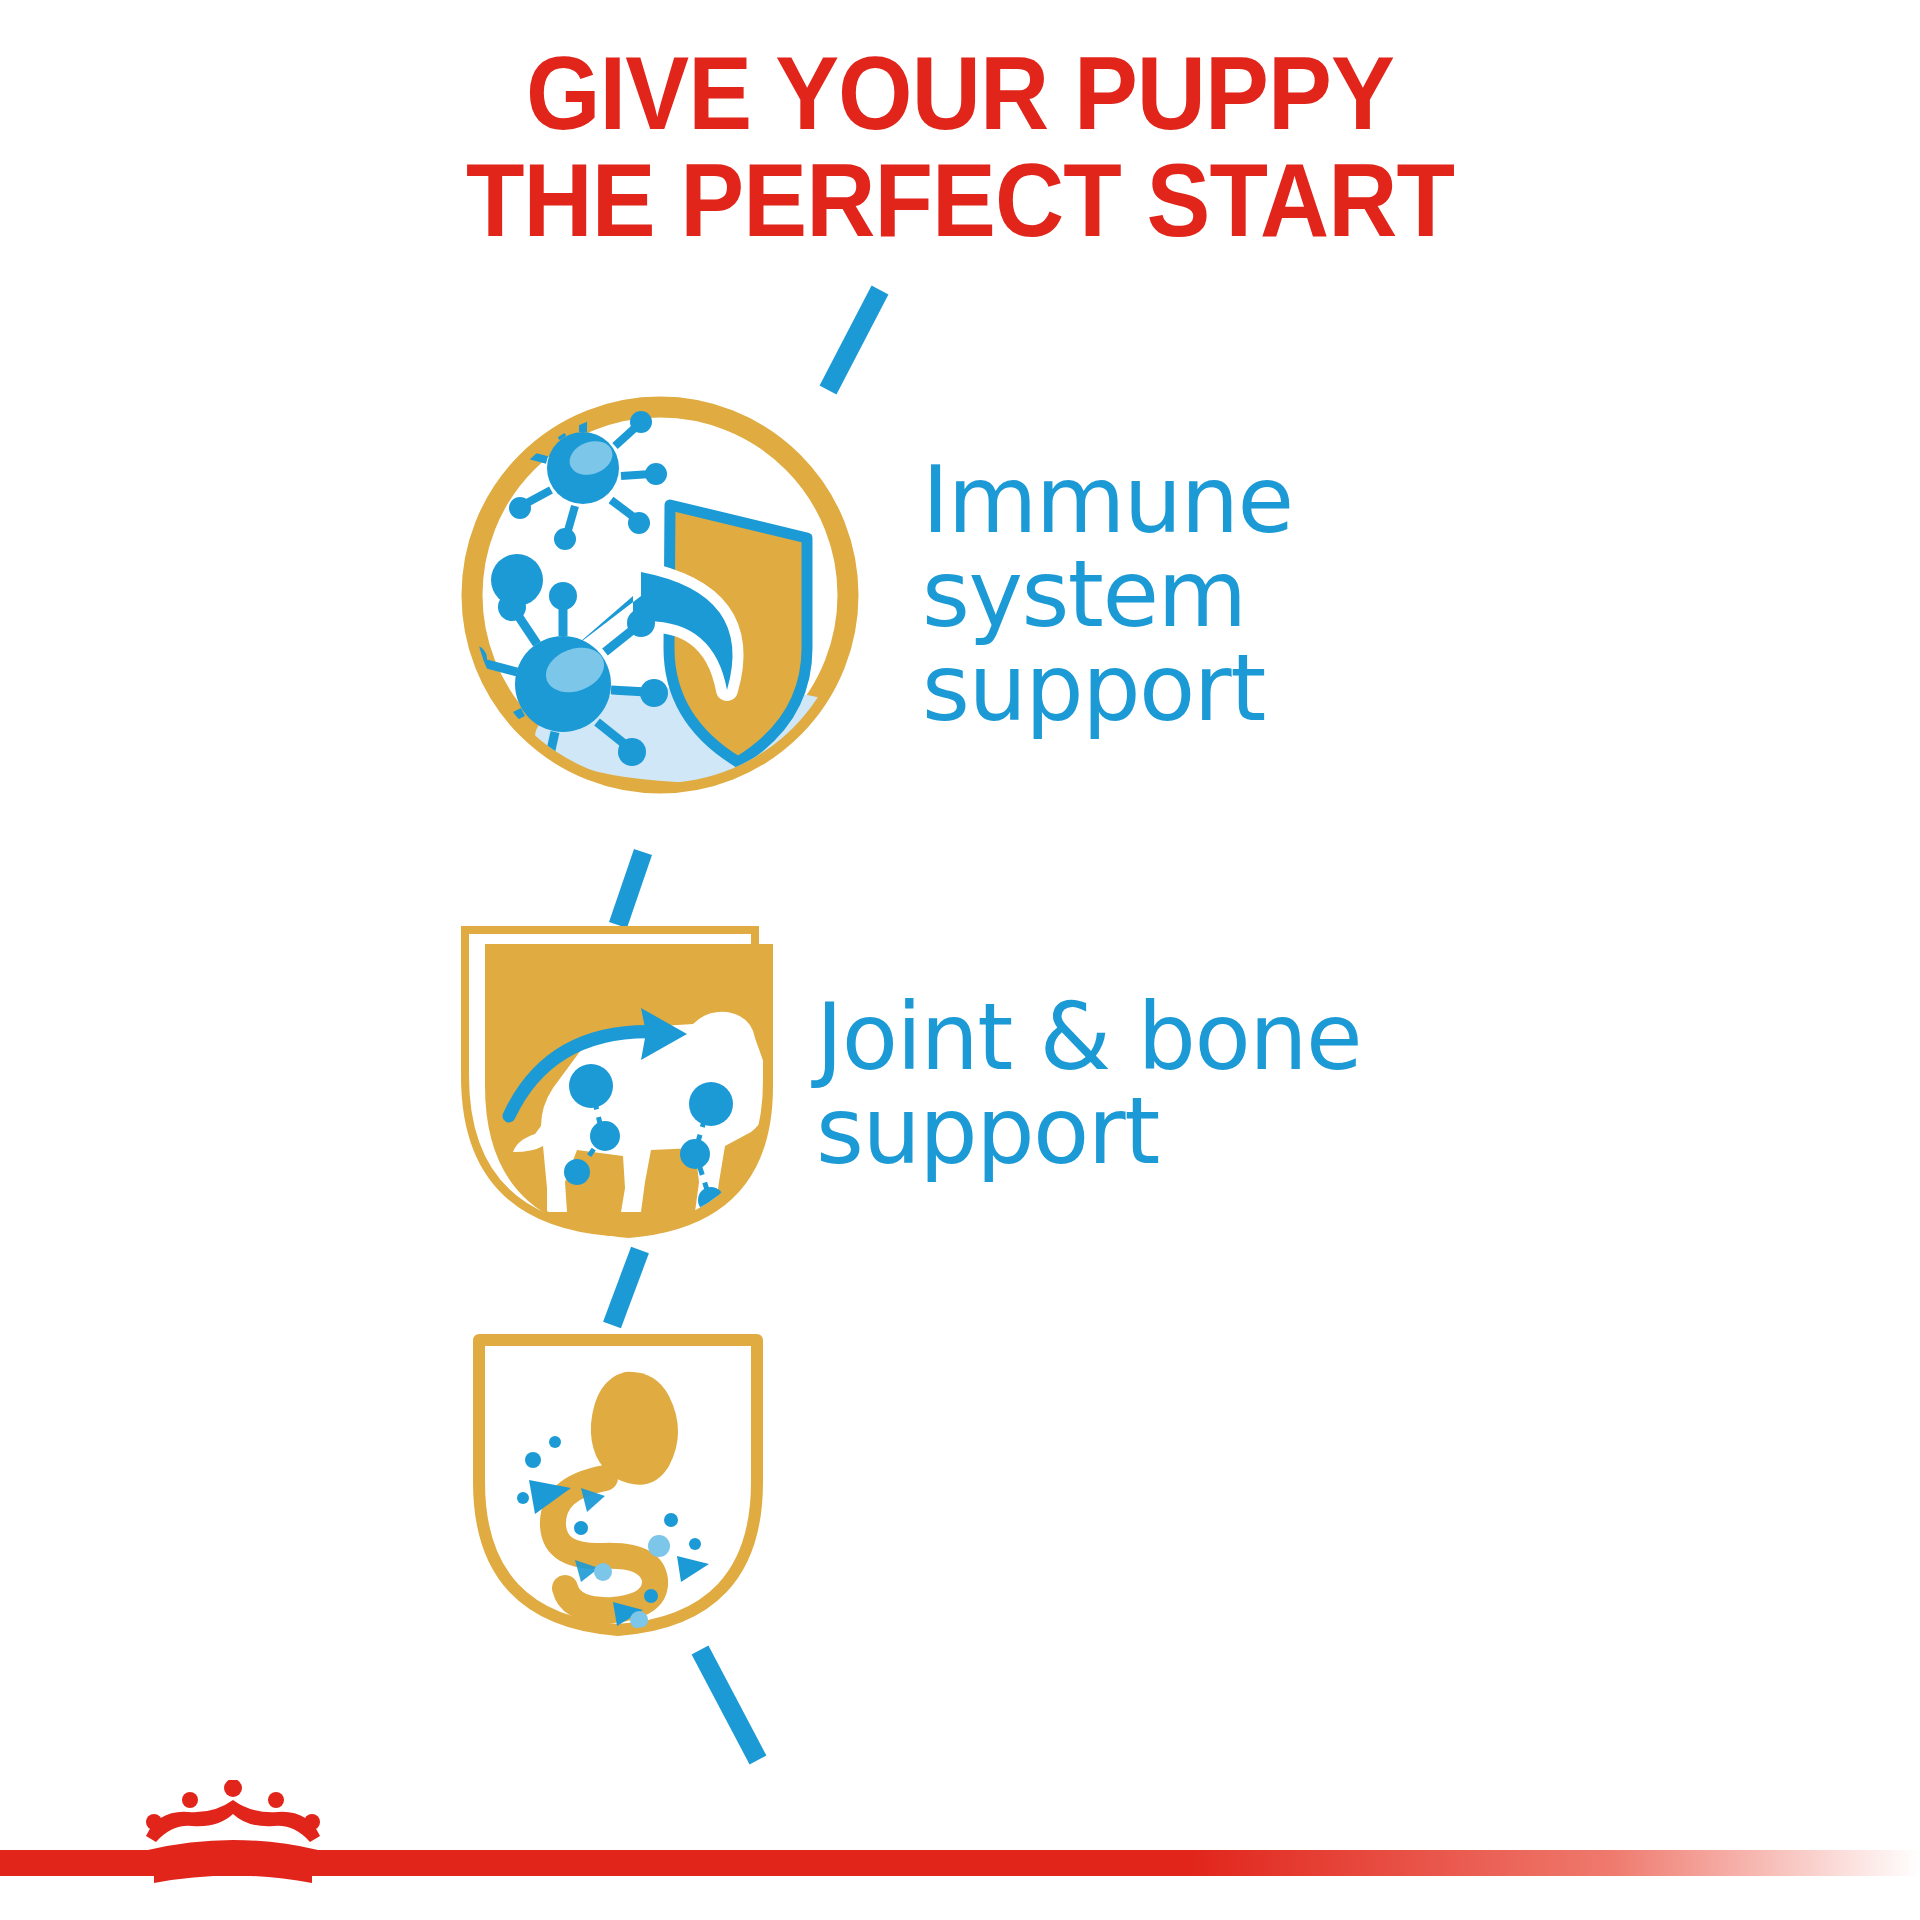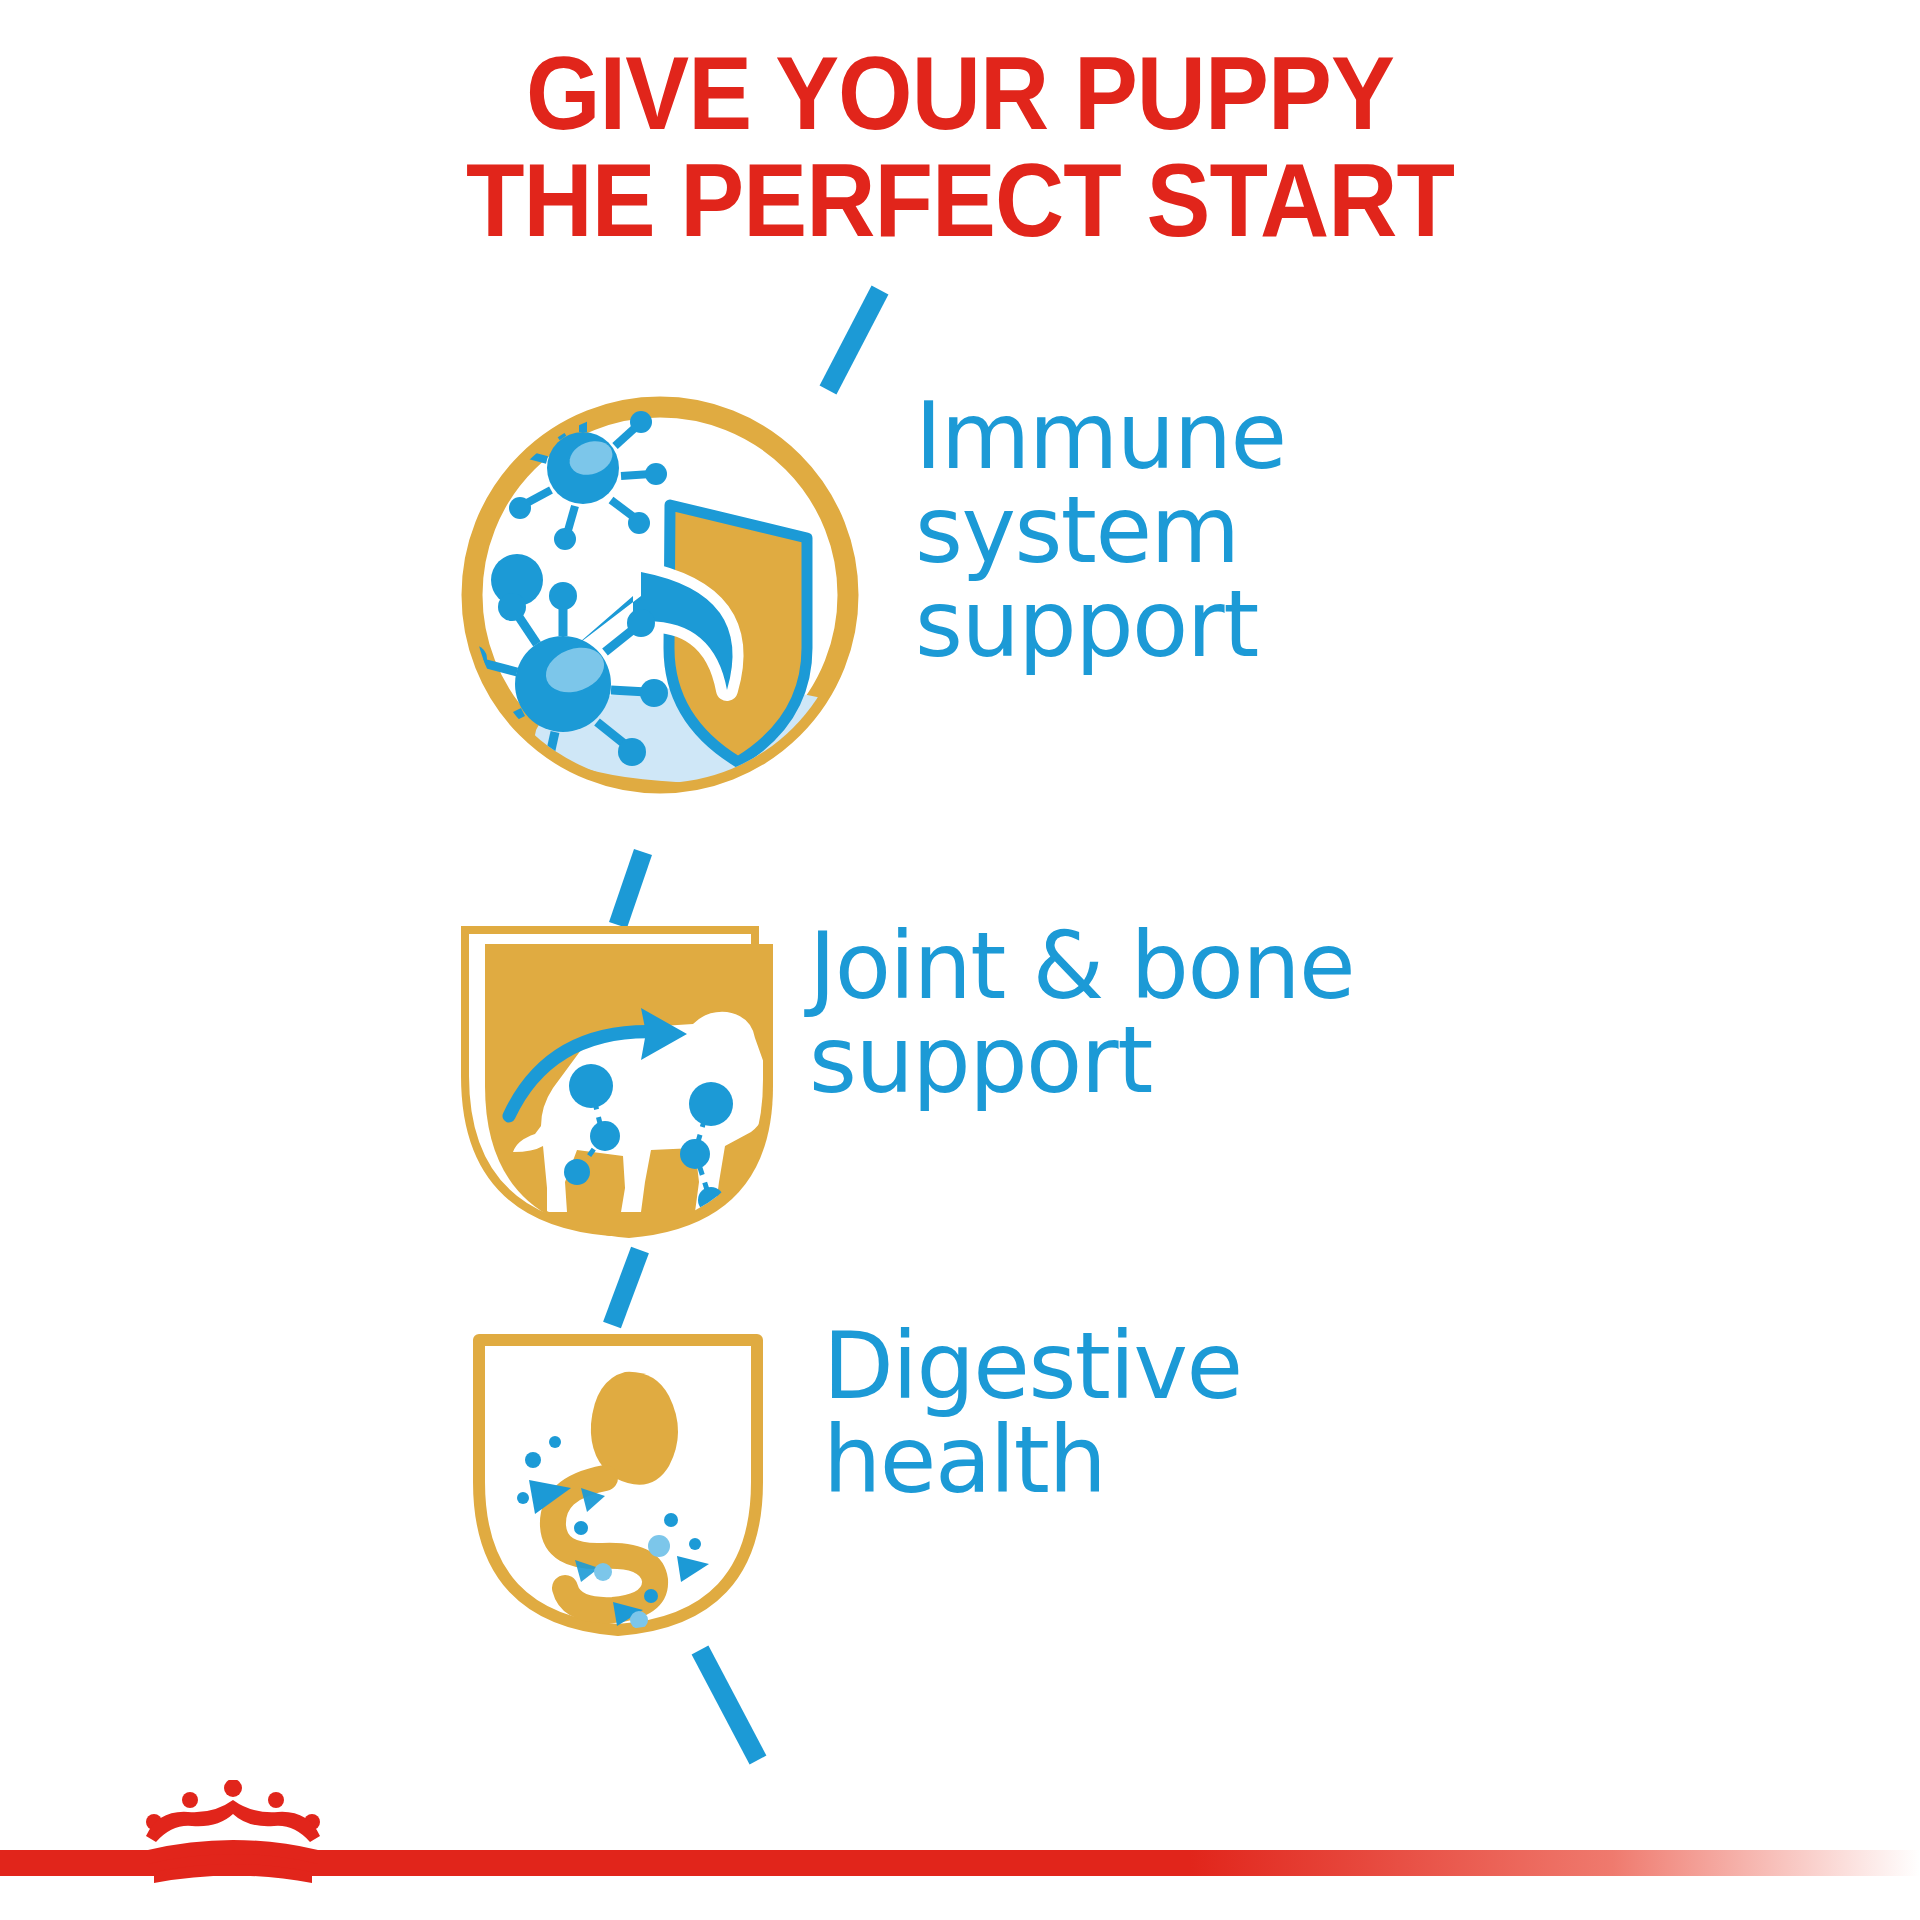--- a/index.html
+++ b/index.html
@@ -23,21 +23,21 @@
     line-height:1.04;
     letter-spacing:-1px;
     transform:scaleX(0.93);
     transform-origin:center top;
     white-space:pre-line;
     font-family:"Liberation Sans","DejaVu Sans",sans-serif;
   }
 
   
   .rows{position:absolute;left:0;top:0;width:1920px;height:1920px;}
-  .row{position:absolute;display:flex;}
+  .row{position:absolute;display:flex;align-items:center;gap:7px;}
   .row-1{left:455px;top:390px;}
   .row-2{left:455px;top:920px;}
   .row-3{left:455px;top:1320px;}
 
   .icon-slot{
     width:410px;height:410px;
     position:relative;flex:0 0 auto;
   }
   .icon-slot.small{width:330px;height:330px;}
 
@@ -250,22 +250,20 @@
               <path d="M120 240 L144 248 L126 262 Z" opacity="0.9"></path>
             </g>
             <g fill="#7CC6EA">
               <circle cx="204" cy="226" r="11"></circle>
               <circle cx="148" cy="252" r="9"></circle>
               <circle cx="184" cy="300" r="9"></circle>
             </g>
           </g>
         </svg>
       </div>
-      <div class="label label-3">Digestive
-health</div>
     </div>
 
   </div>
 
   <div class="footer">
     <div class="redbar"></div>
     <svg class="crown" viewBox="0 0 210 112" xmlns="http://www.w3.org/2000/svg">
       <g fill="#E1251B">
 
         <circle cx="105" cy="8" r="9"></circle>

